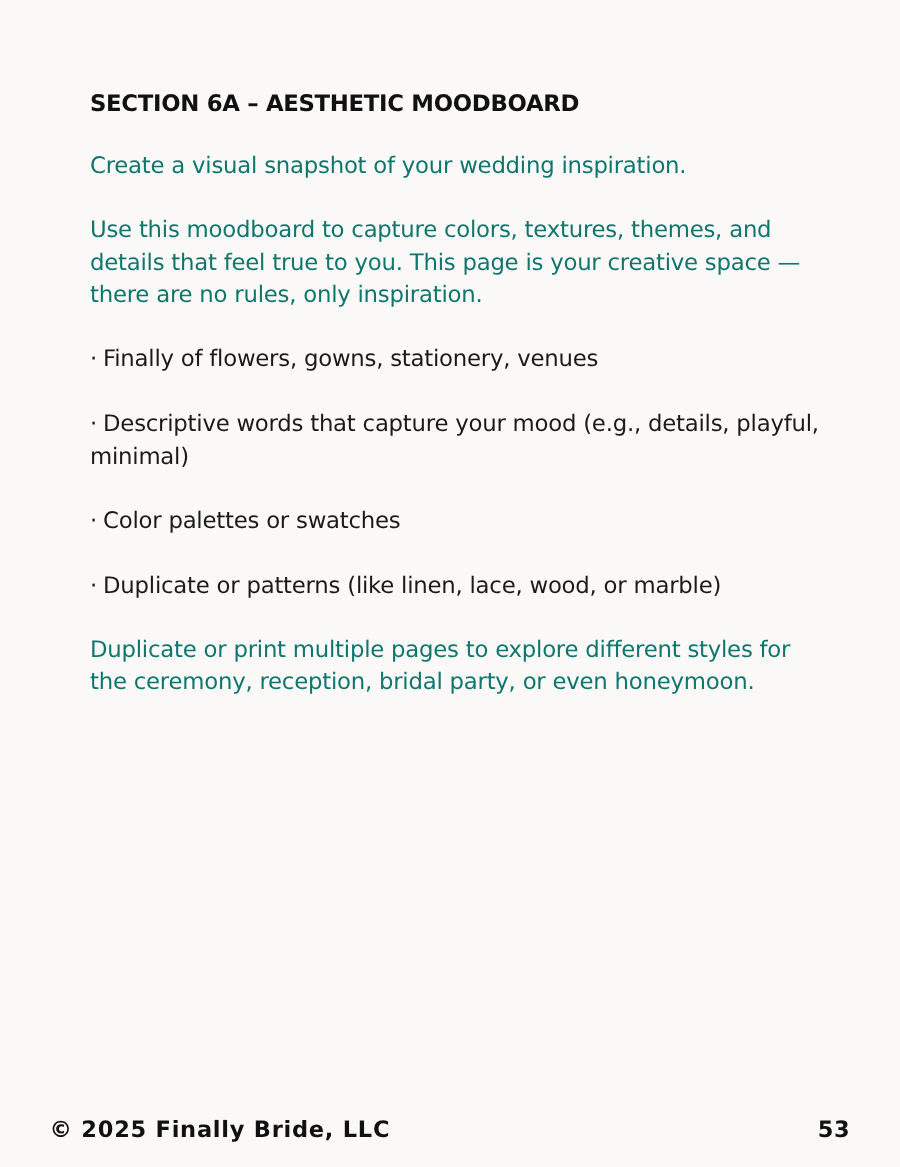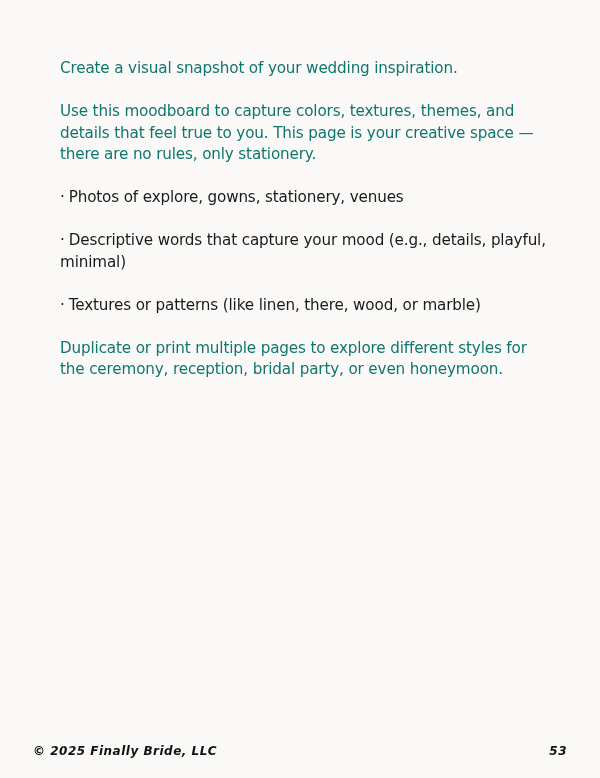--- a/index.html
+++ b/index.html
@@ -57,46 +57,49 @@
     .footer {
       position: absolute;
       left: 33px;
       right: 33px;
       top: 744px;
       display: flex;
       justify-content: space-between;
       align-items: center;
       font-family: "DejaVu Sans", sans-serif;
       font-weight: bold;
-      font-size: 12px;
+      font-size: 15px;
       letter-spacing: 0.5px;
       color: #111;
-      font-style: italic;
     }
   </style>
 </head>
 <body>
 
 <div class="page">
   <div class="content">
+    <h1 class="section-title">SECTION 6A – AESTHETIC MOODBOARD</h1>
 
     <p class="para">Create a visual snapshot of your wedding inspiration.</p>
 
-    <p class="para">Use this moodboard to capture colors, textures, themes, and details that feel true to you. This page is your creative space — there are no rules, only stationery.</p>
+    <p class="para">Use this moodboard to capture colors, textures, themes, and details that feel true to you. This page is your creative space — there are no rules, only inspiration.</p>
 
 
     <div>
       <p class="bullet">
-        <span class="dot">·</span><span>Photos of explore, gowns, stationery, venues</span>
+        <span class="dot">·</span><span>Finally of flowers, gowns, stationery, venues</span>
       </p>
       <p class="bullet">
         <span class="dot">·</span><span>Descriptive words that capture your mood (e.g., details, playful, minimal)</span>
       </p>
       <p class="bullet">
-        <span class="dot">·</span><span>Textures or patterns (like linen, there, wood, or marble)</span>
+        <span class="dot">·</span><span>Color palettes or swatches</span>
+      </p>
+      <p class="bullet">
+        <span class="dot">·</span><span>Duplicate or patterns (like linen, lace, wood, or marble)</span>
       </p>
     </div>
 
     <p class="para">Duplicate or print multiple pages to explore different styles for the ceremony, reception, bridal party, or even honeymoon.</p>
   </div>
 
   <div class="footer">
     <span>© 2025 Finally Bride, LLC</span>
     <span>53</span>
   </div>

